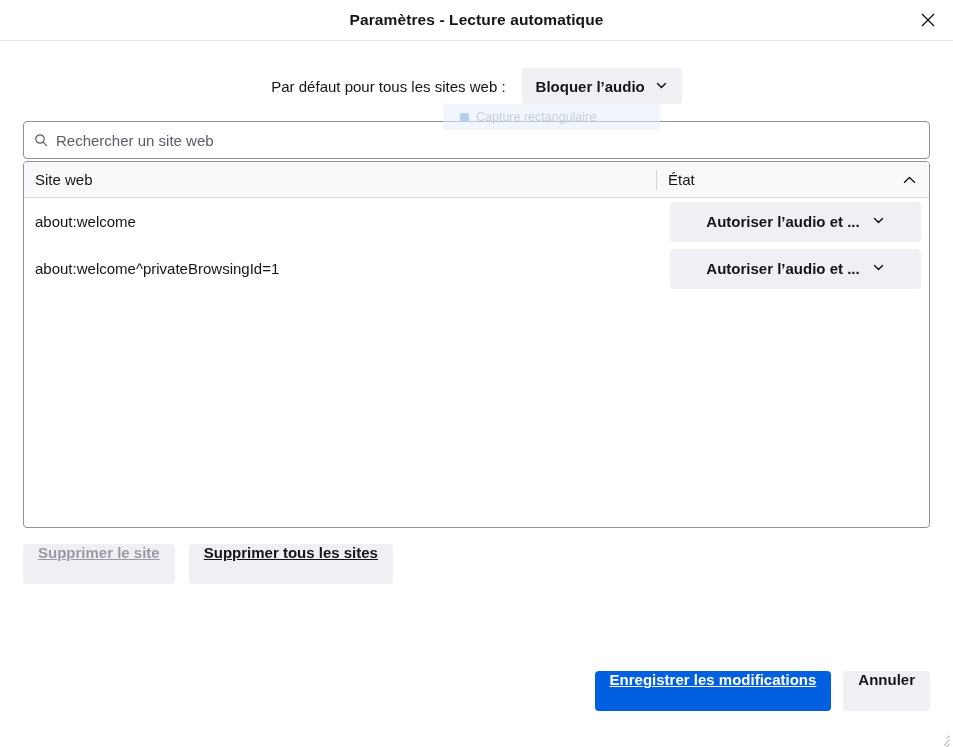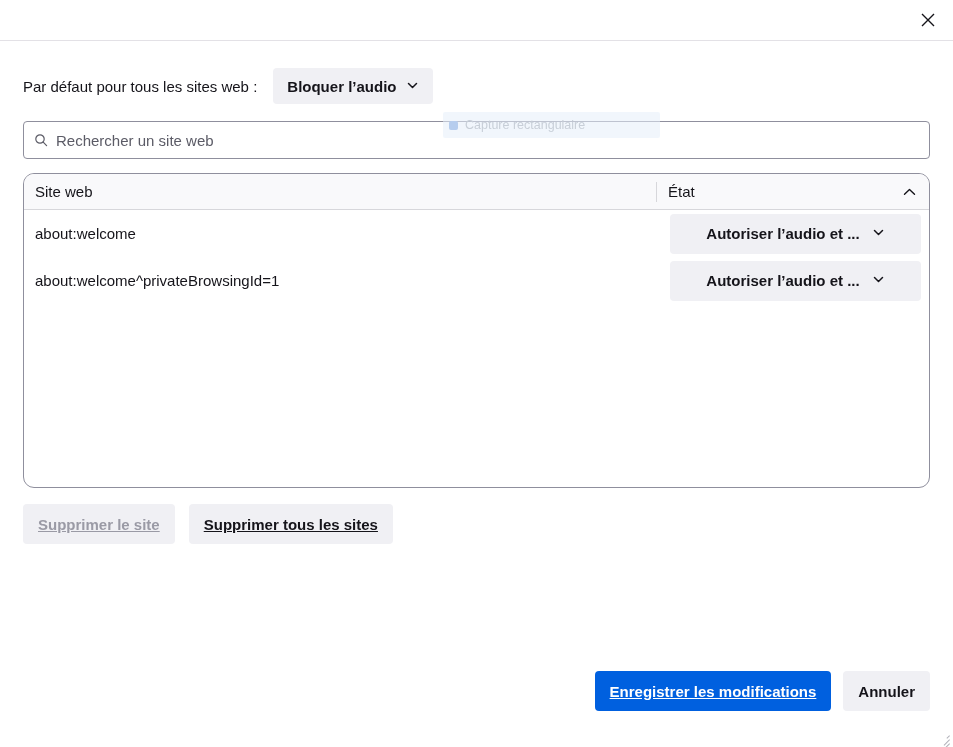--- a/index.html
+++ b/index.html
@@ -48,20 +48,21 @@
   
   .content {
     padding: 0 23px;
   }
 
   .default-row {
     display: flex;
     align-items: center;
     margin-top: 27px;
     height: 36px;
+    justify-content: center;
   }
   .default-label {
     font-size: 15px;
     color: #15141a;
     margin-right: 16px;
   }
   .dropdown {
     display: inline-flex;
     align-items: center;
     background: #f0f0f4;
@@ -83,28 +84,28 @@
     font-size: 15px;
     color: #15141a;
     margin-top: 17px;
     line-height: 20px;
   }
 
   
   .ghost-capture {
     position: absolute;
     left: 443px;
-    top: 112px;
+    top: 104px;
     width: 217px;
     height: 26px;
     background: rgba(229, 238, 250, 0.55);
     border-radius: 2px;
     display: flex;
     align-items: center;
-    padding-left: 6px;
+    padding-left: 17px;
     box-sizing: border-box;
     pointer-events: none;
   }
   .ghost-capture .gc-dot {
     width: 9px;
     height: 9px;
     border-radius: 2px;
     background: #b6cdee;
     margin-right: 7px;
   }
@@ -138,24 +139,24 @@
     color: #15141a;
     background: transparent;
     width: 100%;
     height: 100%;
     padding: 0;
   }
   .search-input::placeholder { color: #5b5b66; }
 
   
   .table {
-    margin-top: 14px;
+    margin-top: 2px;
     border: 1px solid #8f8f9d;
-    border-radius: 11px;
-    height: 315px;
+    border-radius: 4px;
+    height: 367px;
     box-sizing: border-box;
     overflow: hidden;
     position: relative;
     background: #ffffff;
   }
   .table-header {
     display: flex;
     height: 35px;
     background: #f9f9fb;
     border-bottom: 1px solid #d7d7db;
@@ -236,21 +237,21 @@
     border-radius: 4px;
     height: 40px;
     padding: 0 15px;
     font-size: 15px;
     font-weight: bold;
     font-family: "Liberation Sans", sans-serif;
     background: #f0f0f4;
     color: #15141a;
     cursor: default;
     display: inline-flex;
-    align-items: center;
+    align-items: flex-start;
     justify-content: center;
   }
   .btn.disabled {
     color: #9a9aa5;
   }
   .btn .uline { text-decoration: underline; }
 
   .footer-right {
     position: absolute;
     right: 23px;
@@ -274,20 +275,21 @@
     position: absolute;
     background: #b1b1b9;
     height: 1px;
     transform-origin: right bottom;
   }
 </style>
 </head>
 <body>
 
 <div class="titlebar">
+  <div class="titlebar-title">Paramètres - Lecture automatique</div>
   <div class="close-button">
     <svg width="16" height="16" viewBox="0 0 16 16">
       <path d="M2 2 L14 14 M14 2 L2 14" stroke="#15141a" stroke-width="1.4" fill="none"></path>
     </svg>
   </div>
 </div>
 
 <div class="content">
 
   <div class="default-row">

